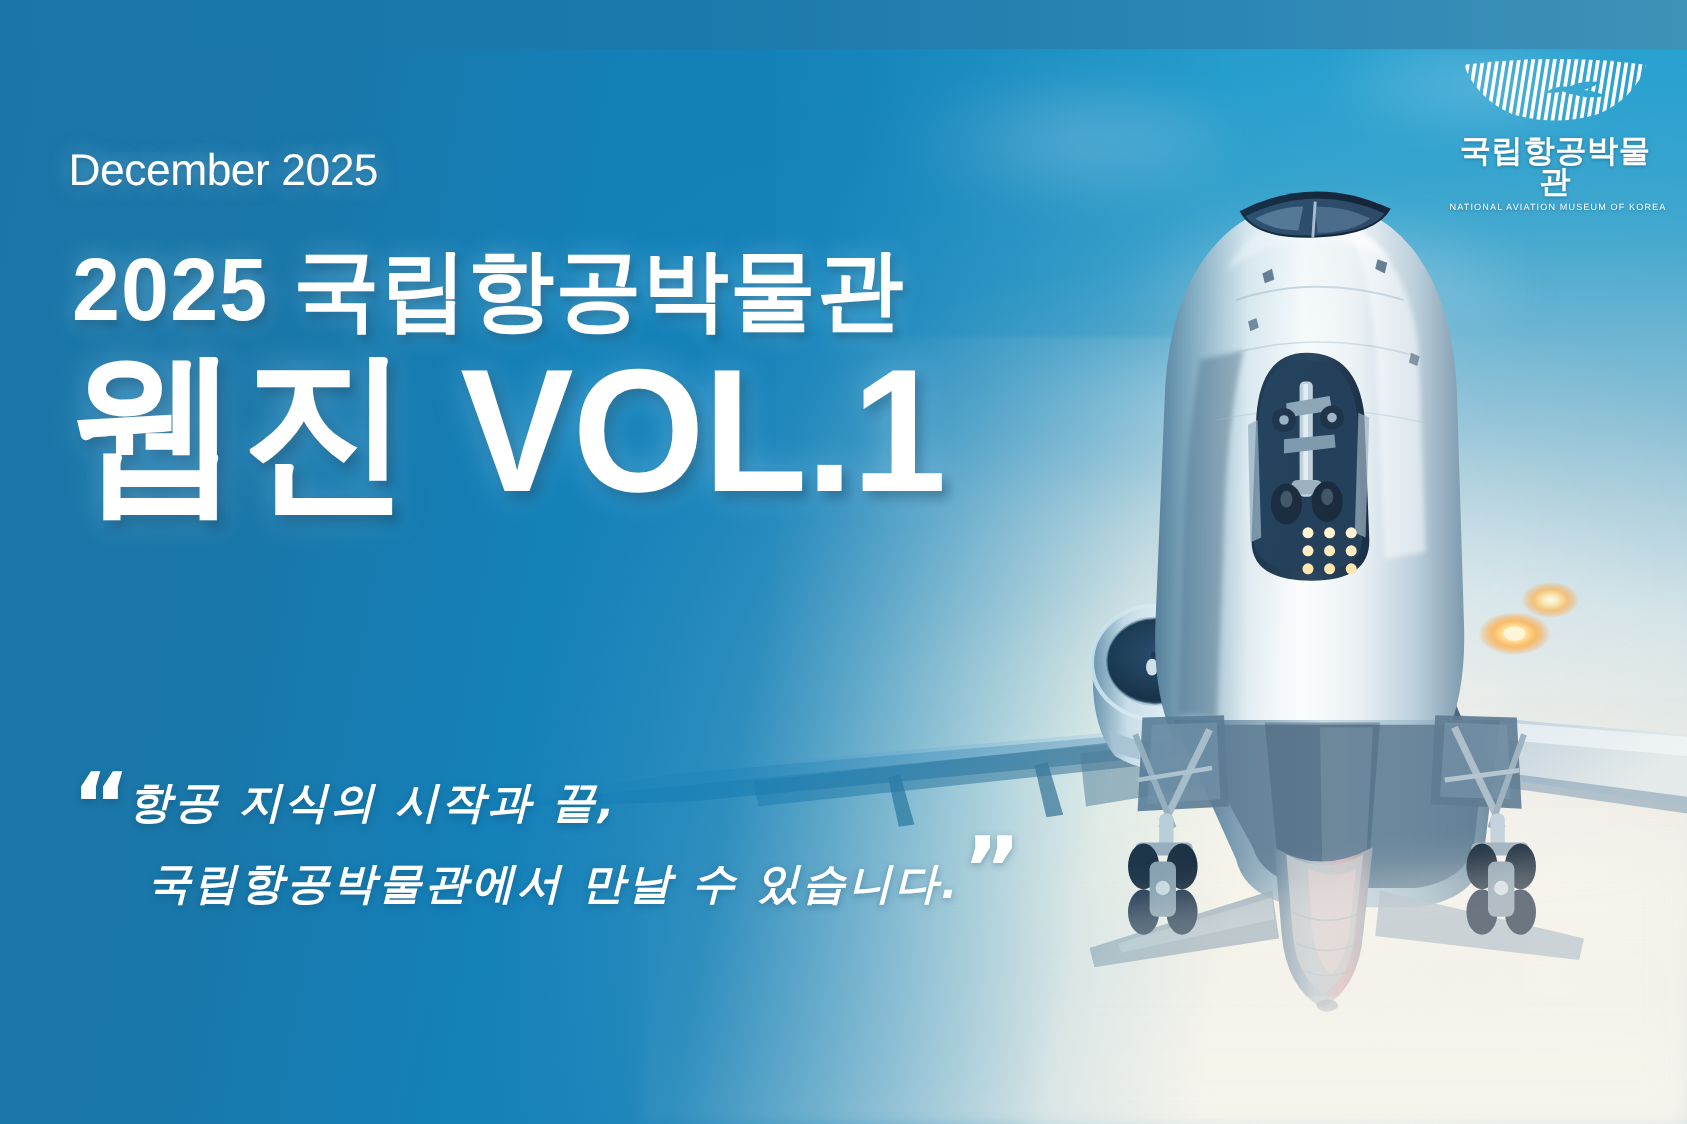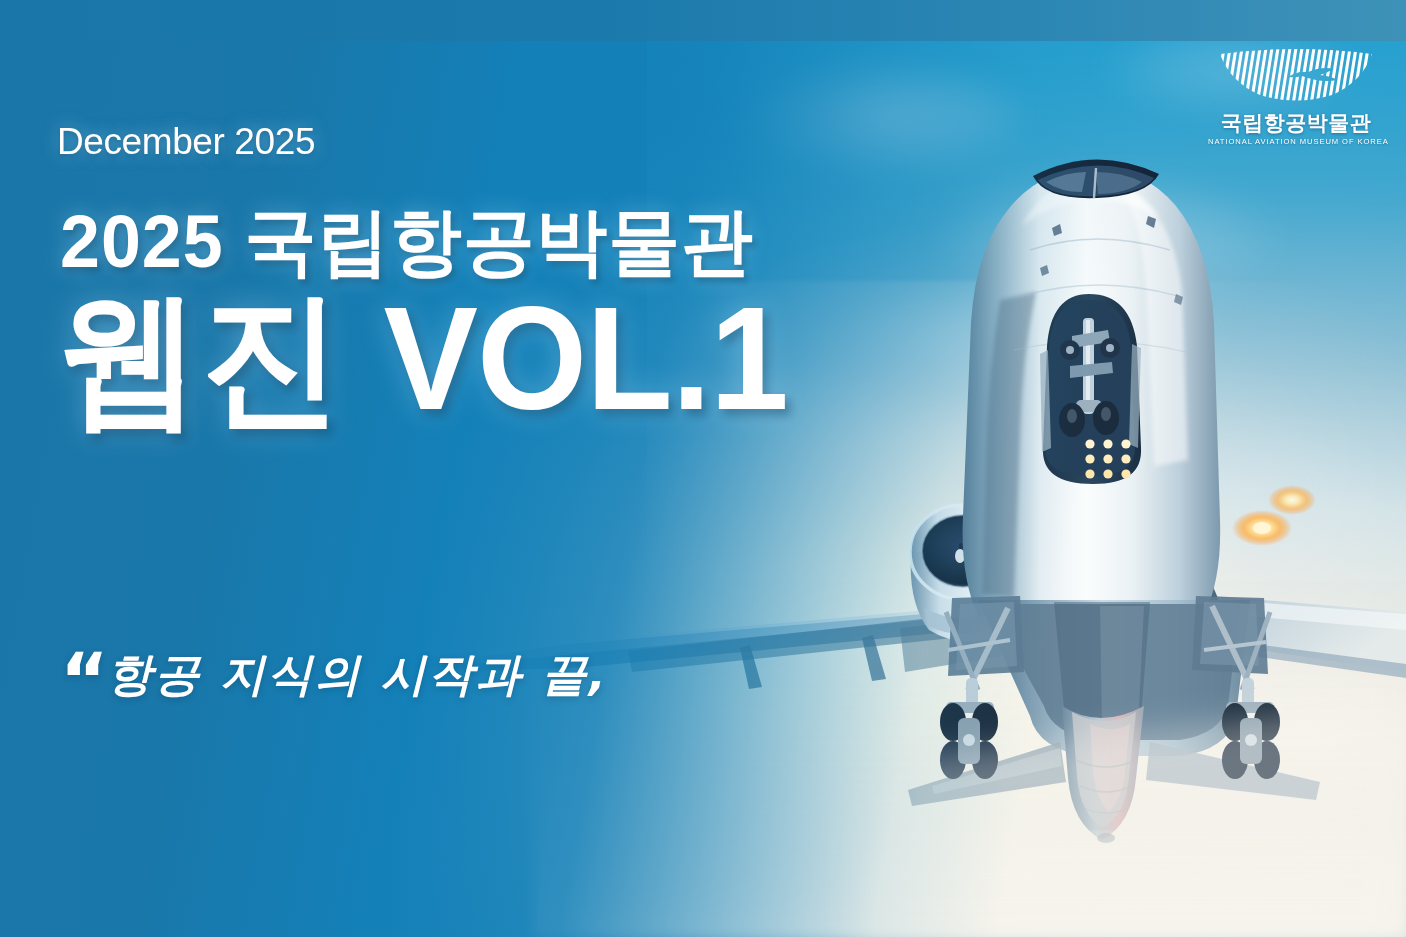--- a/index.html
+++ b/index.html
@@ -91,21 +91,21 @@
 
   
   .logo {
     position: absolute; right: 22px; top: 48px;
     width: 176px;
     text-align: center;
     color: #ffffff;
   }
   .logo-mark { width: 168px; height: 56px; margin: 0 auto 8px; display:block; }
   .logo-ko {
-    font-size: 21px; font-weight: 700; letter-spacing: .5px;
+    font-size: 26px; font-weight: 700; letter-spacing: .5px;
     line-height: 1; color: #ffffff;
     text-shadow: 0 1px 3px rgba(10,60,90,.45);
   }
   .logo-en {
     font-size: 7.6px; font-weight: 400; letter-spacing: .92px;
     margin-top: 4px; color: #ffffff; white-space: nowrap;
     text-shadow: 0 1px 2px rgba(10,60,90,.4);
   }
 
   
@@ -143,21 +143,21 @@
   .q-row { display: block; white-space: nowrap; }
   .q-row1 { padding-left: 0; }
   .q-row2 { padding-left: 63px; margin-top: 18px; }
   .q-mark {
     font-size: 74px; font-weight: 700; line-height: 0;
     vertical-align: -16px; letter-spacing: -2px;
     text-shadow: 0 2px 6px rgba(8,62,95,.35);
   }
   .q-mark.close { vertical-align: -2px; margin-left: 2px; }
   .q-text {
-    font-size: 45px; font-weight: 600; letter-spacing: 2.5px;
+    font-size: 36px; font-weight: 600; letter-spacing: 2.5px;
     font-style: italic;
     text-shadow: 0 2px 6px rgba(8,62,95,.35);
   }
 </style>
 </head>
 <body>
 
 <div id="poster">
 
   <div class="bg-base"></div>
@@ -488,15 +488,18 @@
   </div>
 
   <div class="eyebrow">December 2025</div>
   <div class="line1">2025 국립항공박물관</div>
   <div class="line2"><span>웹진</span> <span class="vol">VOL.1</span></div>
 
   <div class="quote">
     <span class="q-row q-row1">
       <span class="q-mark">“</span><span class="q-text">항공 지식의 시작과 끝,</span>
     </span>
+    <span class="q-row q-row2">
+      <span class="q-text">국립항공박물관에서 만날 수 있습니다.</span><span class="q-mark close">”</span>
+    </span>
   </div>
 
 </div>
 
 </body></html>

